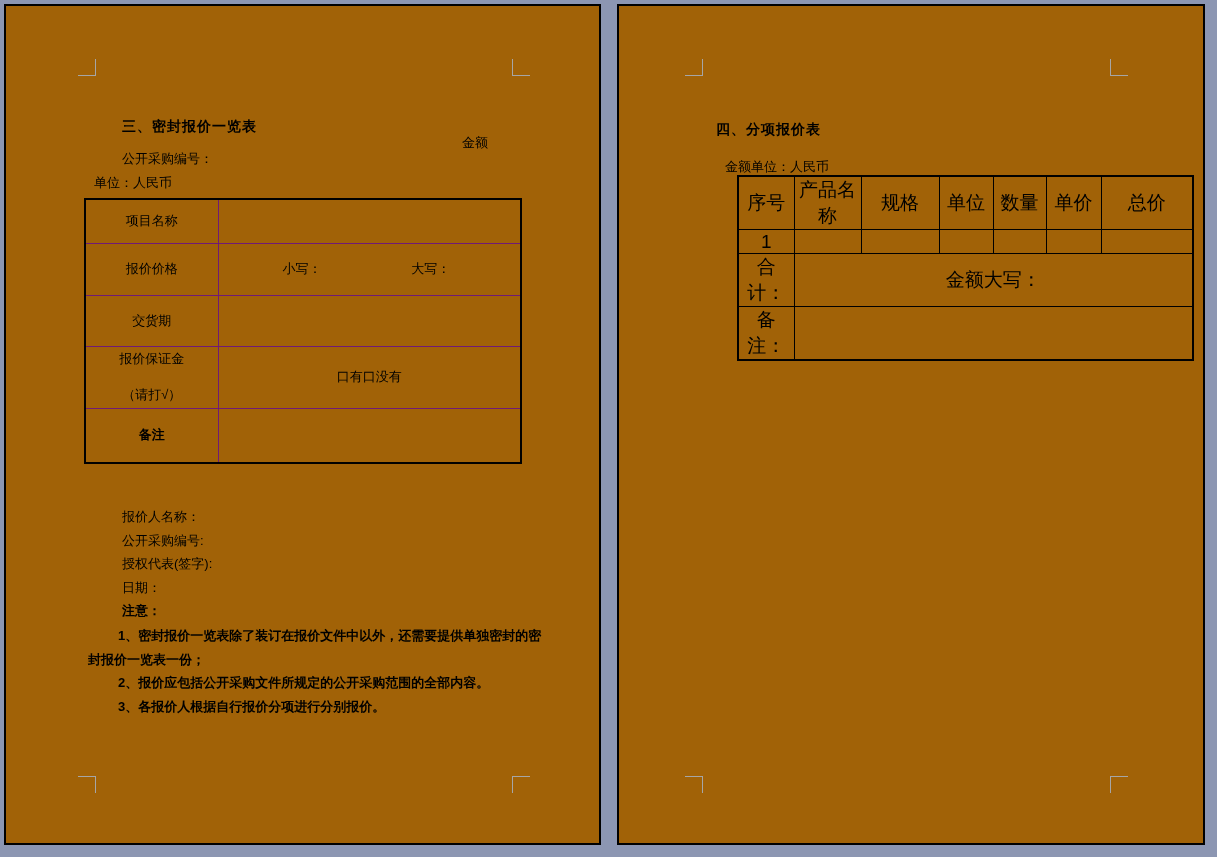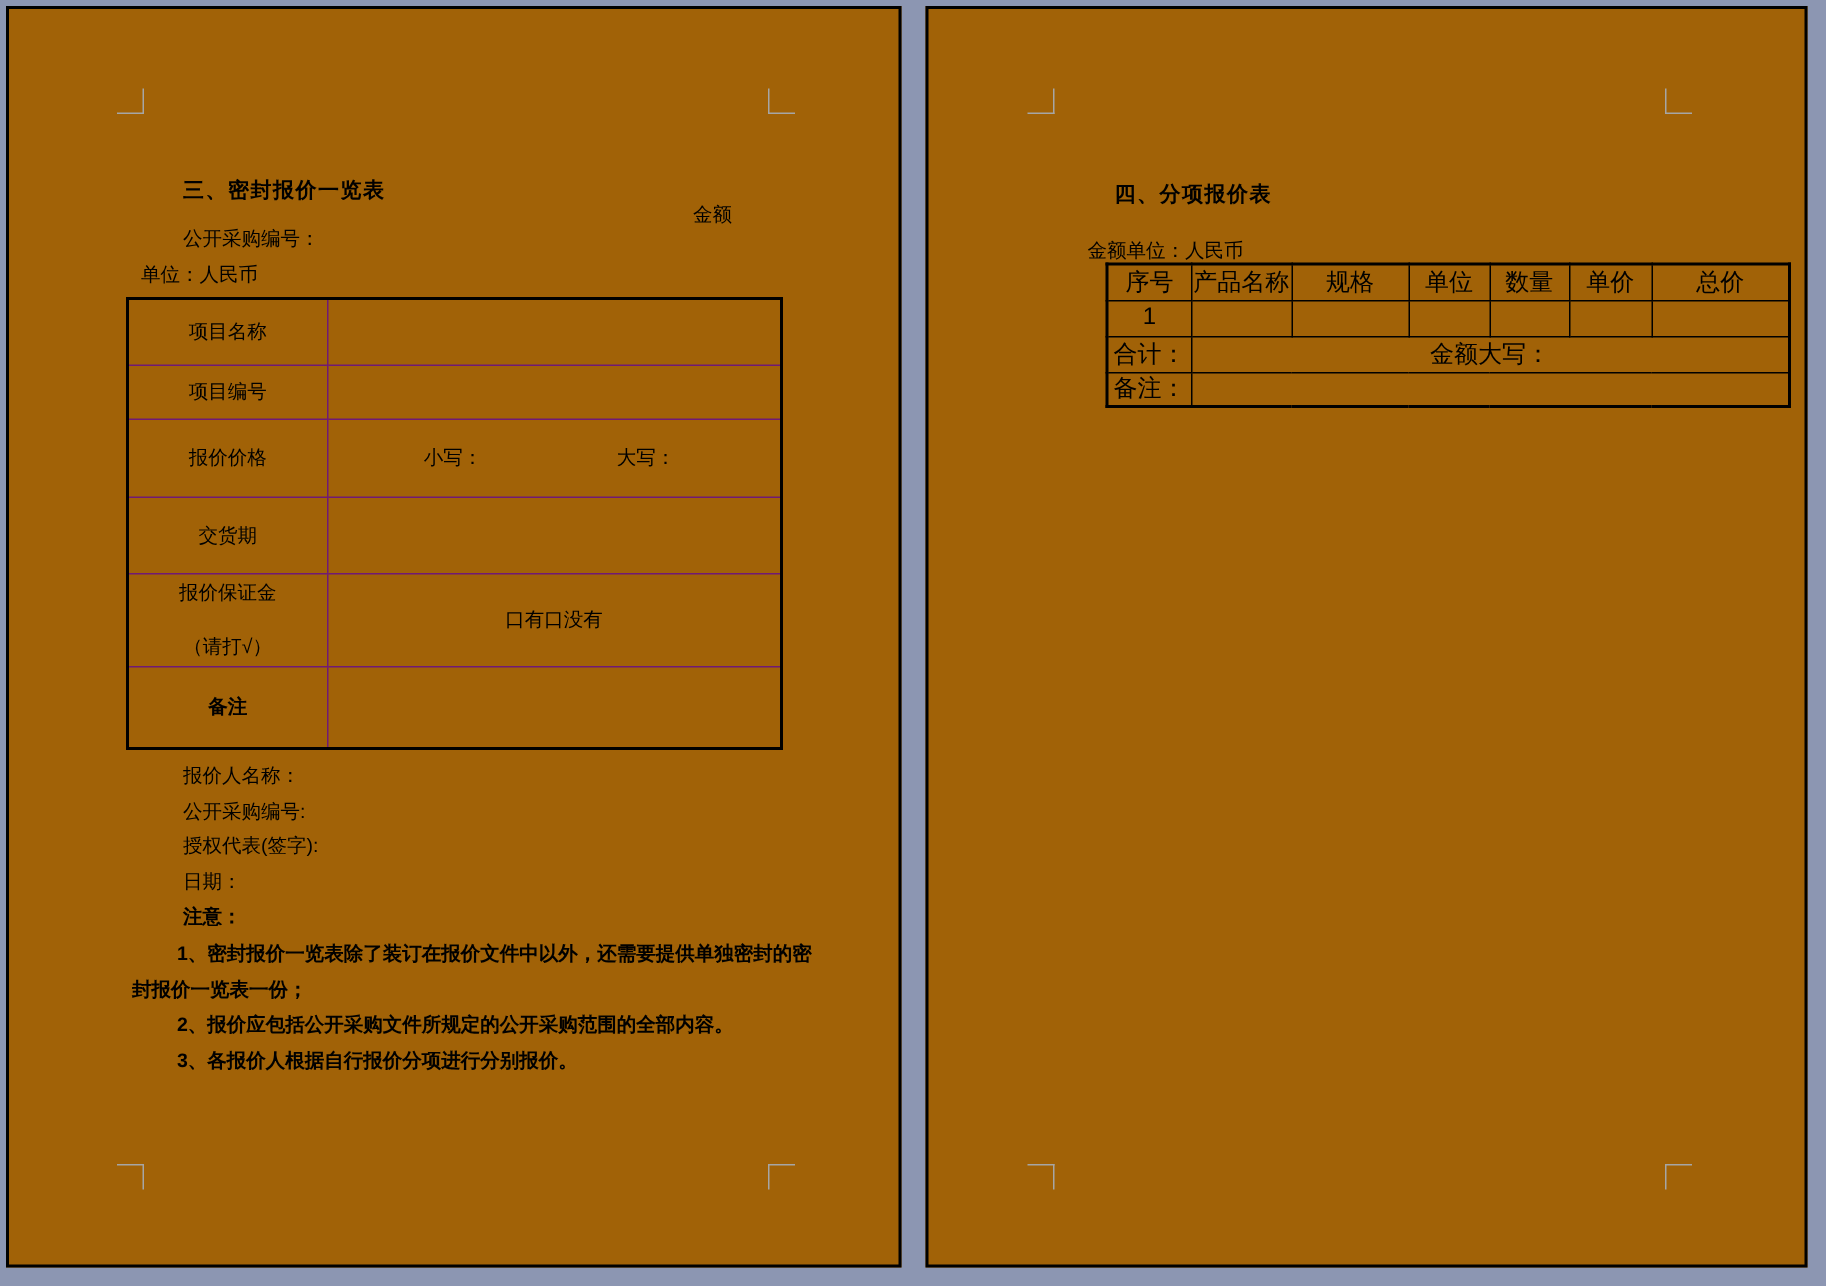--- a/index.html
+++ b/index.html
@@ -68,21 +68,21 @@
   .sig-block { line-height: 23.5px; font-size: 13px; }
   .notes-block { line-height: 23.7px; font-size: 13px; font-weight: bold; white-space: nowrap; }
   .notes-block .indent { padding-left: 30px; }
 
   
   table.item-table {
     border-collapse: collapse;
     border: 2px solid #000;
     table-layout: fixed;
     width: 455px;
-    font-size: 16px;
+    font-size: 19px;
   }
   table.item-table td {
     border: 1px solid #000;
     text-align: center;
     vertical-align: middle;
     padding: 0;
   }
   .item-row { height: 24px; }
   .item-row-last { height: 23px; }
 </style>
@@ -106,24 +106,20 @@
     <table class="sum-table abs" style="left:78px; top:192px;">
       <colgroup>
           <col style="width:133px">
           <col style="width:303px">
         </colgroup>
       <tbody>
           <tr class="sum-r1">
         <td>项目名称</td>
         <td></td>
       </tr>
-      <tr class="sum-r2">
-        <td>项目编号</td>
-        <td></td>
-      </tr>
       <tr class="sum-r3">
         <td>报价价格</td>
         <td class="price-cell">
           <span class="sm">小写：</span>
           <span class="bg">大写：</span>
         </td>
       </tr>
       <tr class="sum-r4">
         <td>交货期</td>
         <td></td>
@@ -157,21 +153,21 @@
       <div class="indent">3、各报价人根据自行报价分项进行分别报价。</div>
     </div>
   </div>
 
   <div class="page page-right">
     <div class="cmark cm-tl"></div>
     <div class="cmark cm-tr"></div>
     <div class="cmark cm-bl"></div>
     <div class="cmark cm-br"></div>
 
-    <div class="abs doc-title" style="left:124px; top:115px;">四、分项报价表</div>
+    <div class="abs doc-title" style="left:97px; top:115px;">四、分项报价表</div>
 
     <div class="abs body-text" style="left:106px; top:152px;">金额单位：人民币</div>
 
     <table class="item-table abs" style="left:118px; top:169px;">
       <colgroup>
         <col style="width:56px">
           <col style="width:67px">
           <col style="width:78px">
         <col style="width:54px">
           <col style="width:53px">

